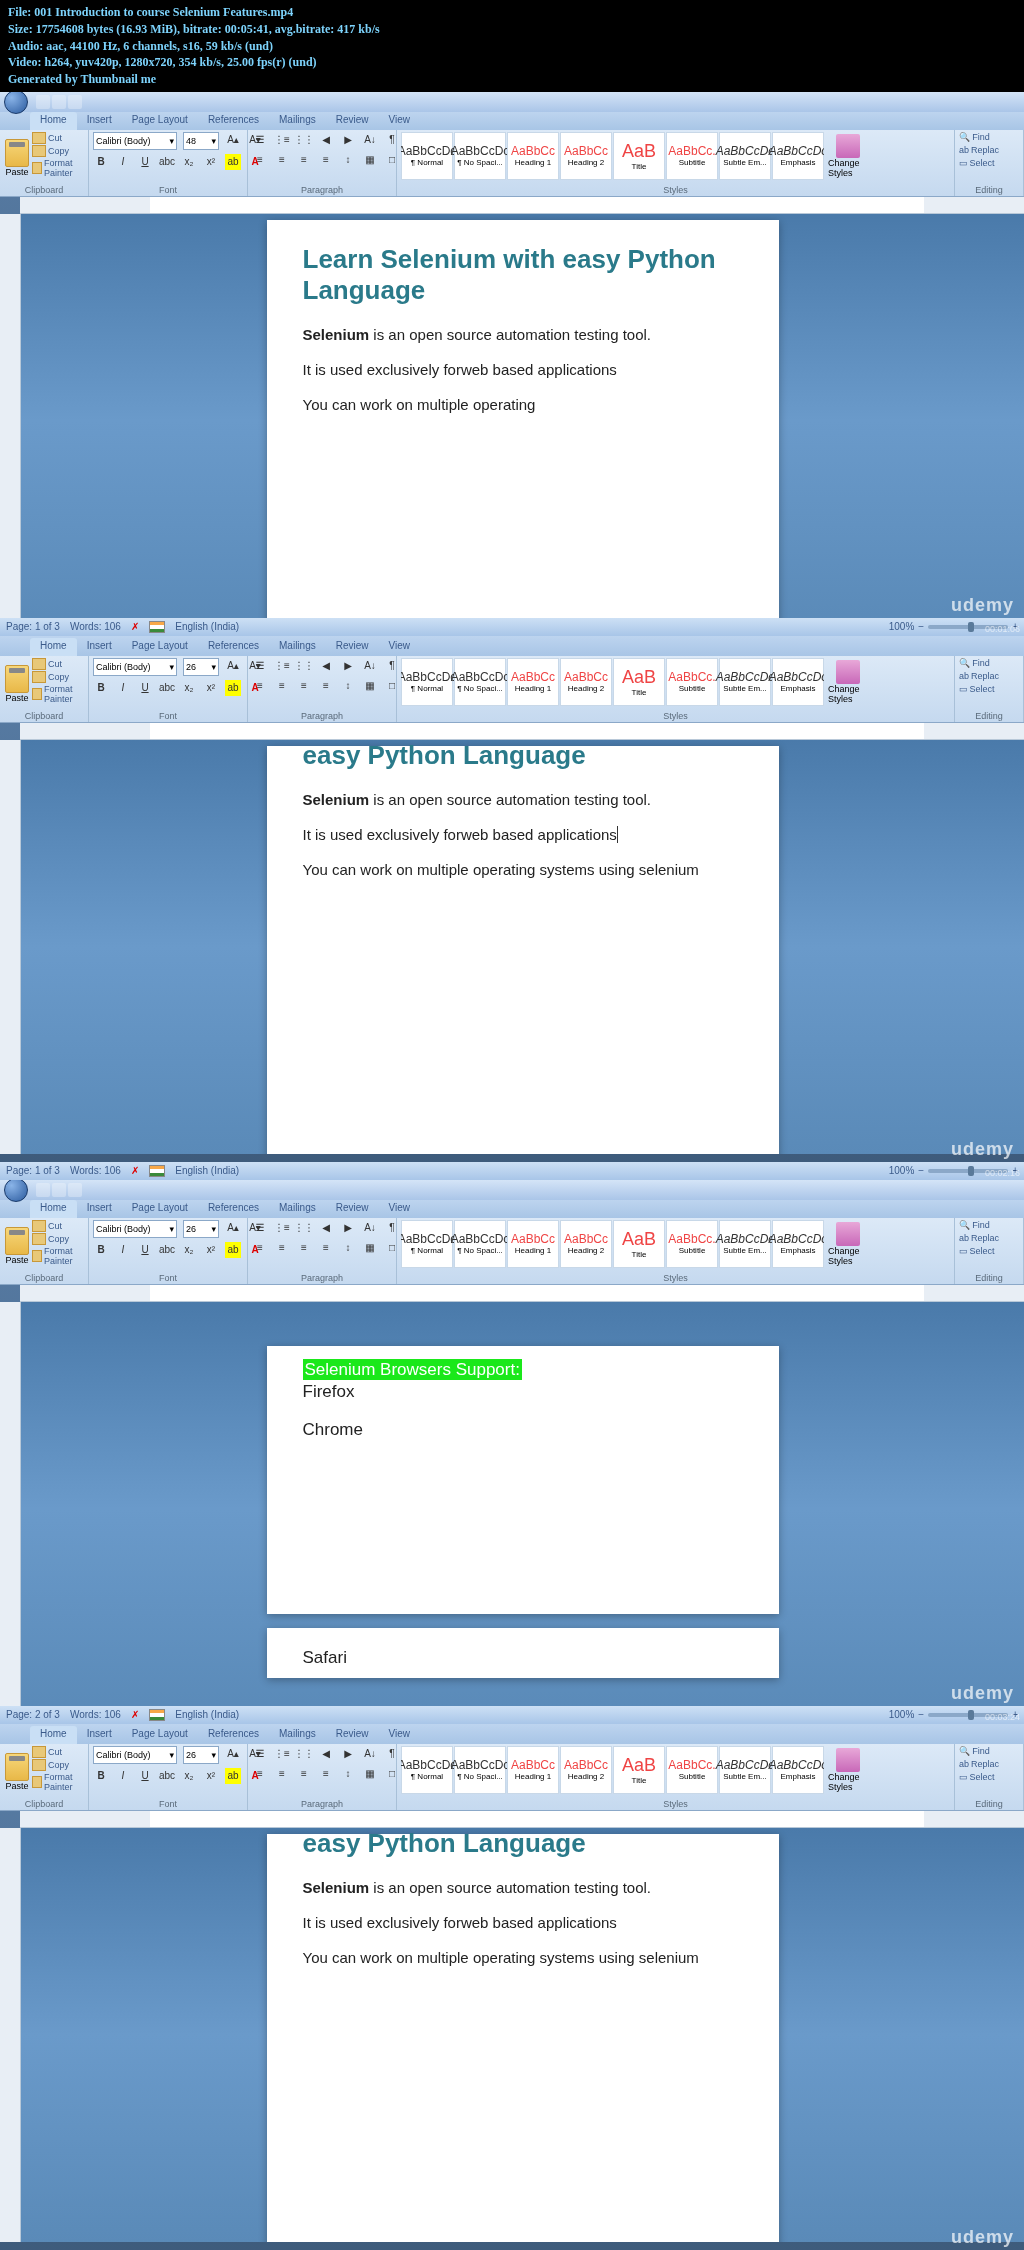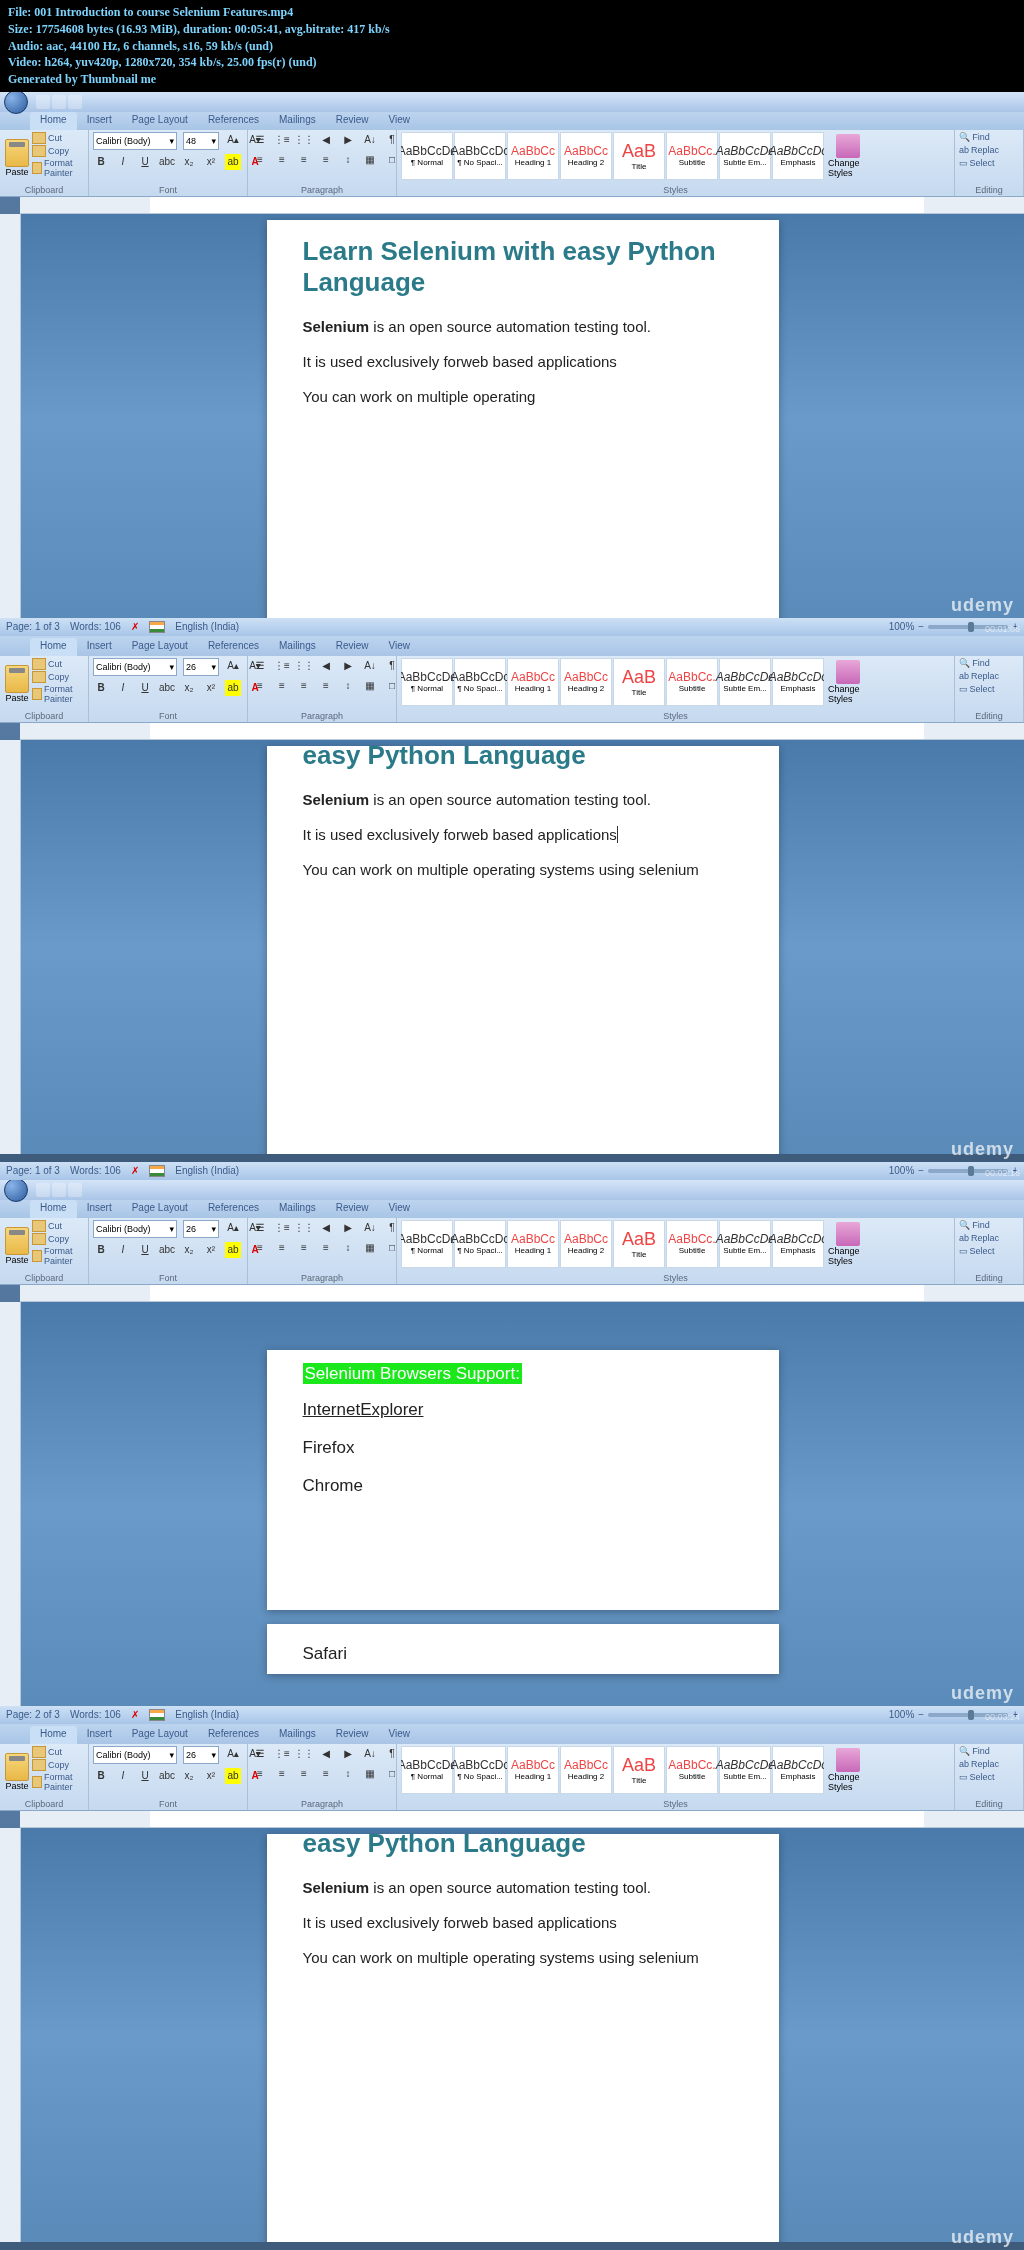--- a/index.html
+++ b/index.html
@@ -39,42 +39,42 @@
 .style-item .prev.big{font-size:18px}
 .change-styles{width:40px;display:flex;flex-direction:column;align-items:center;justify-content:center;padding:2px}
 .change-styles .ico{width:24px;height:24px;background:linear-gradient(#e8a8d8,#c868b8);border-radius:2px}
 .edit-grp{width:60px}
 .edit-grp .erow{display:flex;align-items:center;gap:2px;font-size:9px;color:#3a5a8a;margin-bottom:1px}
 .ruler-h{height:16px;background:#e8eef5;border-bottom:1px solid #b8c8d8;position:relative;margin-left:20px}
 .ruler-h:before{content:'';position:absolute;left:130px;right:100px;top:0;bottom:0;background:#fff}
 .doc-area{display:flex;height:calc(100% - 130px);background:linear-gradient(to bottom,#4a7aaa 0%,#6a9aca 50%,#5a8ab8 100%)}
 .ruler-v{width:20px;background:#e8eef5;border-right:1px solid #b8c8d8}
 .doc-scroll{flex:1;display:flex;justify-content:center;padding-top:6px;overflow:hidden}
-.page{width:440px;background:#fff;box-shadow:0 2px 8px rgba(0,0,0,0.3);padding:16px 36px;min-height:420px}
+.page{width:440px;background:#fff;box-shadow:0 2px 8px rgba(0,0,0,0.3);padding:24px 36px;min-height:420px}
 .doc-title{font-size:26px;font-weight:bold;color:#2a7a8a;line-height:1.2;margin-bottom:18px}
 .doc-p{font-size:15px;color:#222;line-height:1.4;margin-bottom:14px}
 .doc-p b{font-weight:bold}
 .hl{background:#1ae81a;color:#fff;padding:1px 2px;font-size:17px}
 .ul{text-decoration:underline}
 .statusbar{position:absolute;bottom:0;left:0;right:0;height:18px;background:linear-gradient(to bottom,#cde0f5,#a8c5e8);display:flex;align-items:center;font-size:10px;color:#3a5a8a;padding:0 6px;justify-content:space-between}
 .statusbar .left{display:flex;gap:10px;align-items:center}
 .statusbar .right{display:flex;gap:4px;align-items:center}
 .zoom-track{width:80px;height:4px;background:#8ba8c8;position:relative;border-radius:2px}
 .zoom-track:before{content:'';position:absolute;left:50%;top:-3px;width:6px;height:10px;background:#5a7a9a;border-radius:2px}
 .watermark{position:absolute;bottom:20px;right:10px;color:rgba(255,255,255,0.7);font-size:18px;font-weight:bold;letter-spacing:1px}
 .timestamp{position:absolute;bottom:2px;right:4px;color:rgba(255,255,255,0.6);font-size:9px}
 .page2{width:440px;background:#fff;box-shadow:0 2px 8px rgba(0,0,0,0.3);padding:18px 36px 8px;margin-top:14px}
 .flag{width:14px;height:10px;background:linear-gradient(#f8a848 33%,#fff 33% 66%,#3a8a3a 66%);display:inline-block;border:1px solid #888}
 </style>
 </head>
 <body>
 
 <div class="meta">
 <div><b>File:</b> <span>001 Introduction to course  Selenium Features.mp4</span></div>
-<div><b>Size:</b> <span>17754608</span> <b>bytes (16.93 MiB),</b> <b>duration:</b> <span>00:05:41,</span> <b>avg.bitrate:</b> <span>417 kb/s</span></div>
+<div><b>Size:</b> <span>17754608</span> <b>bytes (16.93 MiB),</b> <b>bitrate:</b> <span>00:05:41,</span> <b>avg.bitrate:</b> <span>417 kb/s</span></div>
 <div><b>Audio:</b> <span>aac, 44100 Hz, 6 channels, s16, 59 kb/s (und)</span></div>
 <div><b>Video:</b> <span>h264, yuv420p, 1280x720, 354 kb/s, 25.00 fps(r) (und)</span></div>
 <div><b>Generated by Thumbnail me</b></div>
 </div>
 
 <div class="frame">
 <div class="titlebar">
 <div class="orb"></div>
 <div class="qat">
         <span></span>
@@ -591,21 +591,20 @@
         </div>
         <div class="group-label">Editing</div>
       </div>
 </div>
 <div class="ruler-h"></div>
 <div class="doc-area">
 <div class="ruler-v"></div>
 <div class="doc-scroll" style="flex-direction:column;align-items:center">
 <div class="page" style="min-height:230px;padding-top:14px">
 <div><span class="hl">Selenium Browsers Support:</span></div>
-<div class="doc-p ul" style="margin-top:14px;font-size:17px">InternetExplorer</div>
 <div class="doc-p" style="font-size:17px">Firefox</div>
 <div class="doc-p" style="font-size:17px">Chrome</div>
 </div>
 <div class="page2">
 <div class="doc-p" style="font-size:17px;margin-bottom:0">Safari</div>
 </div>
 </div>
 </div>
 <div class="statusbar">
 <div class="left">

